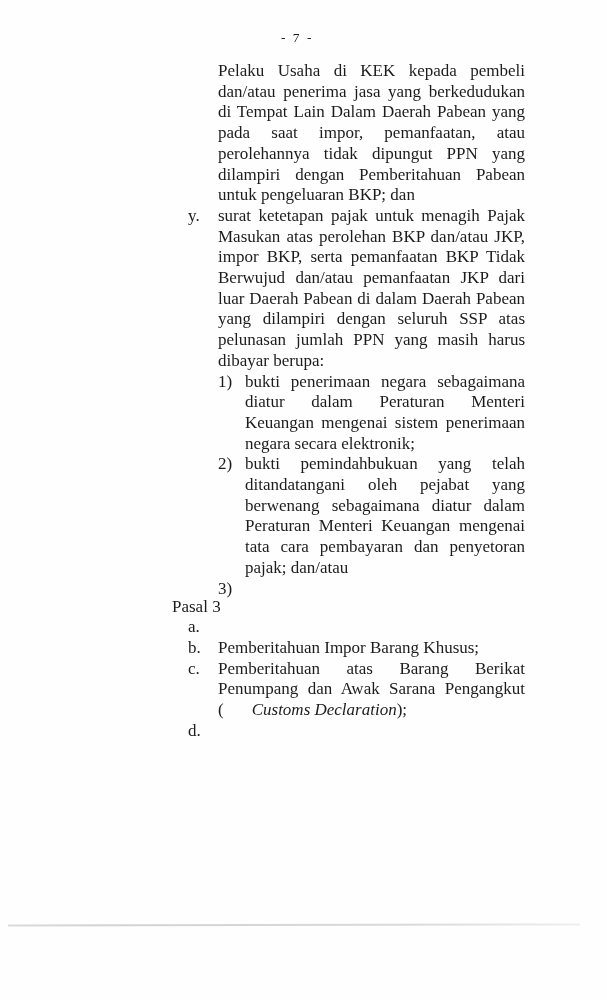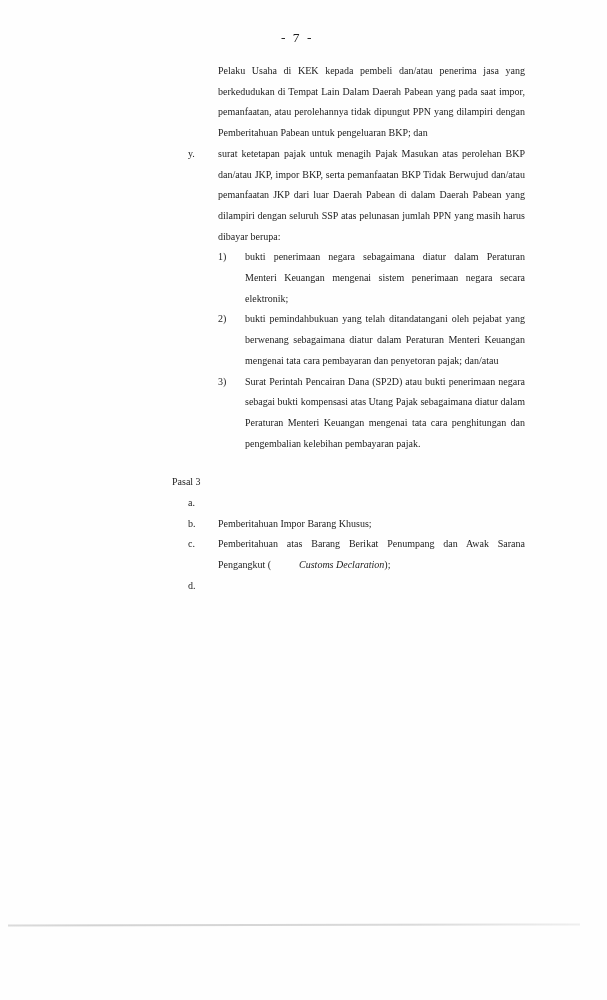--- a/index.html
+++ b/index.html
@@ -22,21 +22,21 @@
     font-size: 13.5px;
     letter-spacing: 2px;
     white-space: nowrap;
   }
 
   .content {
     position: absolute;
     left: 188px;
     top: 61px;
     width: 337px;
-    font-size: 10px;
+    font-size: 17px;
     line-height: 20.7px;
     text-align: justify;
   }
 
   .cont-para { margin: 0 0 0 30px; }
 
   .hitem { position: relative; padding-left: 30px; margin: 0; }
   .hitem > .marker { position: absolute; left: 0; top: 0; }
 
   .sublist { margin-left: 30px; }
@@ -86,21 +86,20 @@
       <div class="hitem">
         <span class="marker">1)</span>
         <span>bukti penerimaan negara sebagaimana diatur dalam Peraturan Menteri Keuangan mengenai sistem penerimaan negara secara elektronik;</span>
       </div>
       <div class="hitem">
         <span class="marker">2)</span>
         <span>bukti pemindahbukuan yang telah ditandatangani oleh pejabat yang berwenang sebagaimana diatur dalam Peraturan Menteri Keuangan mengenai tata cara pembayaran dan penyetoran pajak; dan/atau</span>
       </div>
       <div class="hitem">
         <span class="marker">3)</span>
-        <span>Surat Perintah Pencairan Dana (SP2D) atau bukti penerimaan negara sebagai bukti kompensasi atas Utang Pajak sebagaimana diatur dalam Peraturan Menteri Keuangan mengenai tata cara penghitungan dan pengembalian kelebihan pembayaran pajak.</span>
       </div>
     </div>
 
     <p class="heading">Pasal 3</p>
 
 
     <div>
       <div class="hitem">
         <span class="marker">a.</span>
         <span class="italic"></span><span></span>

